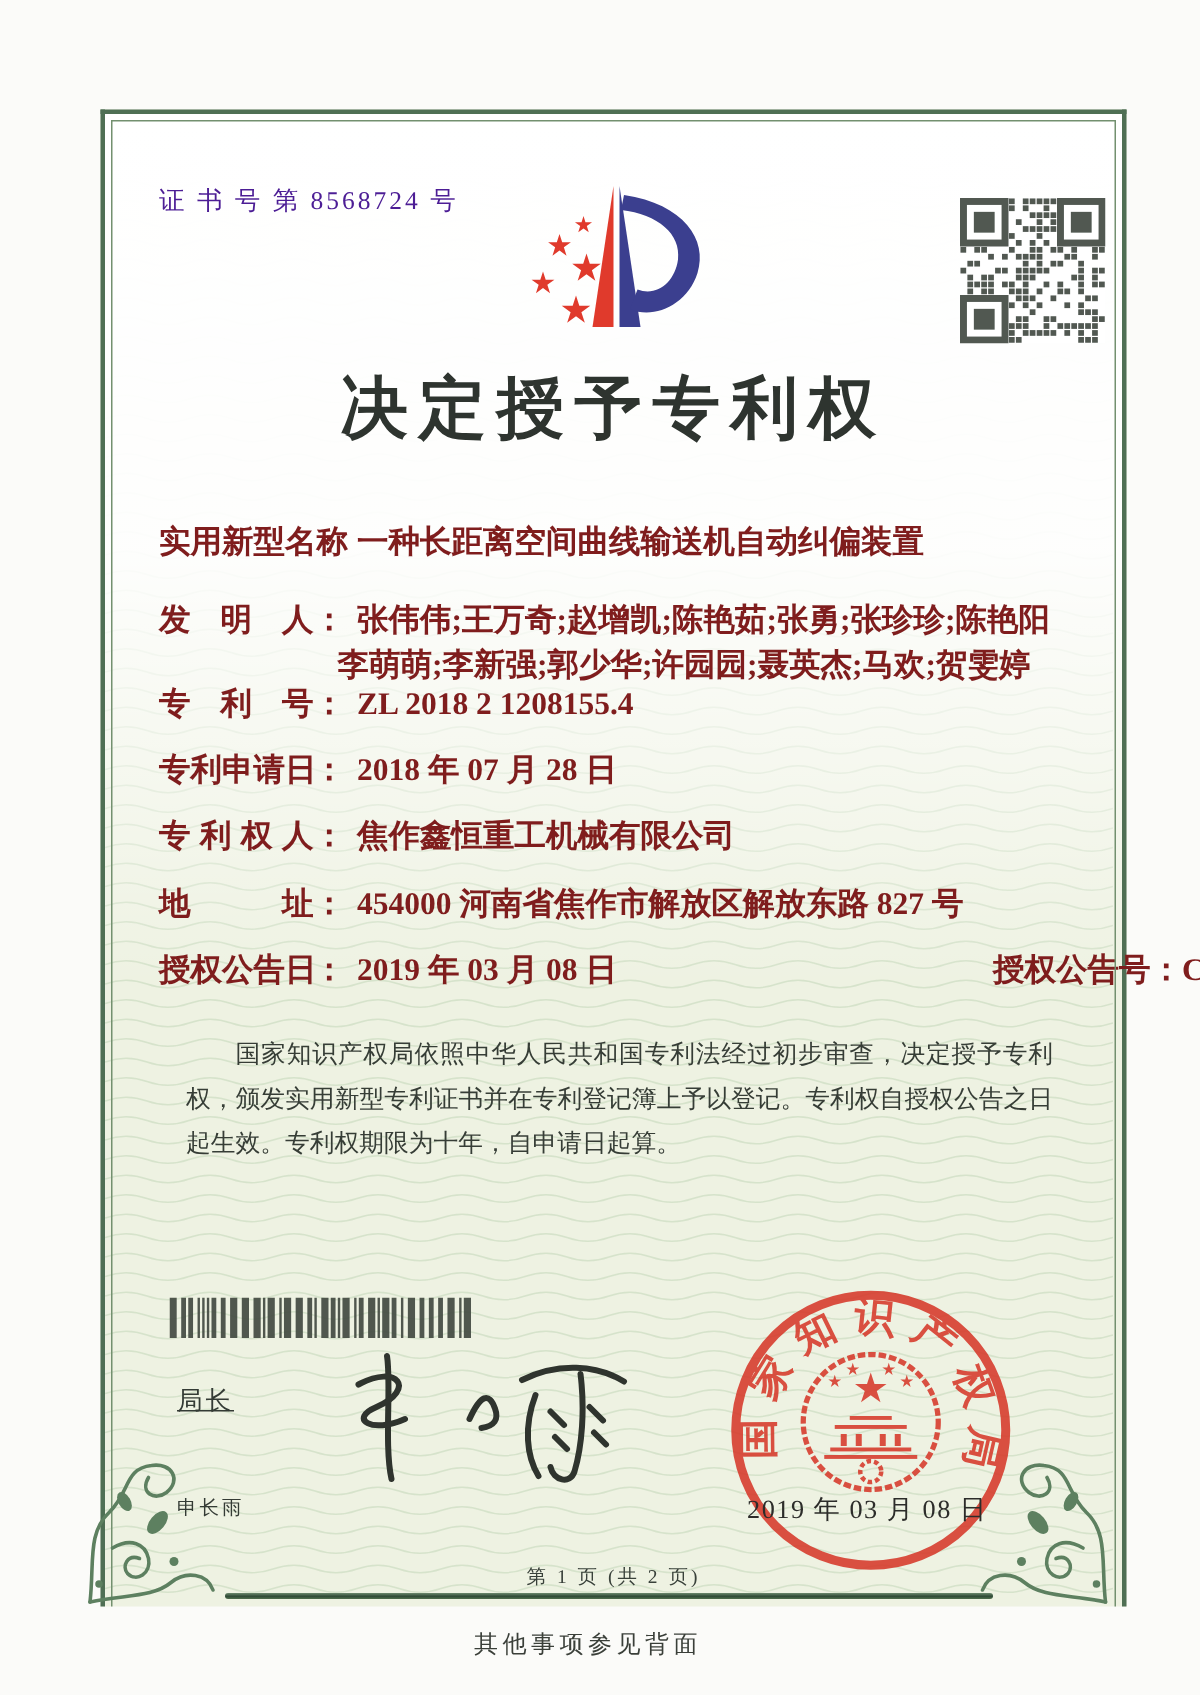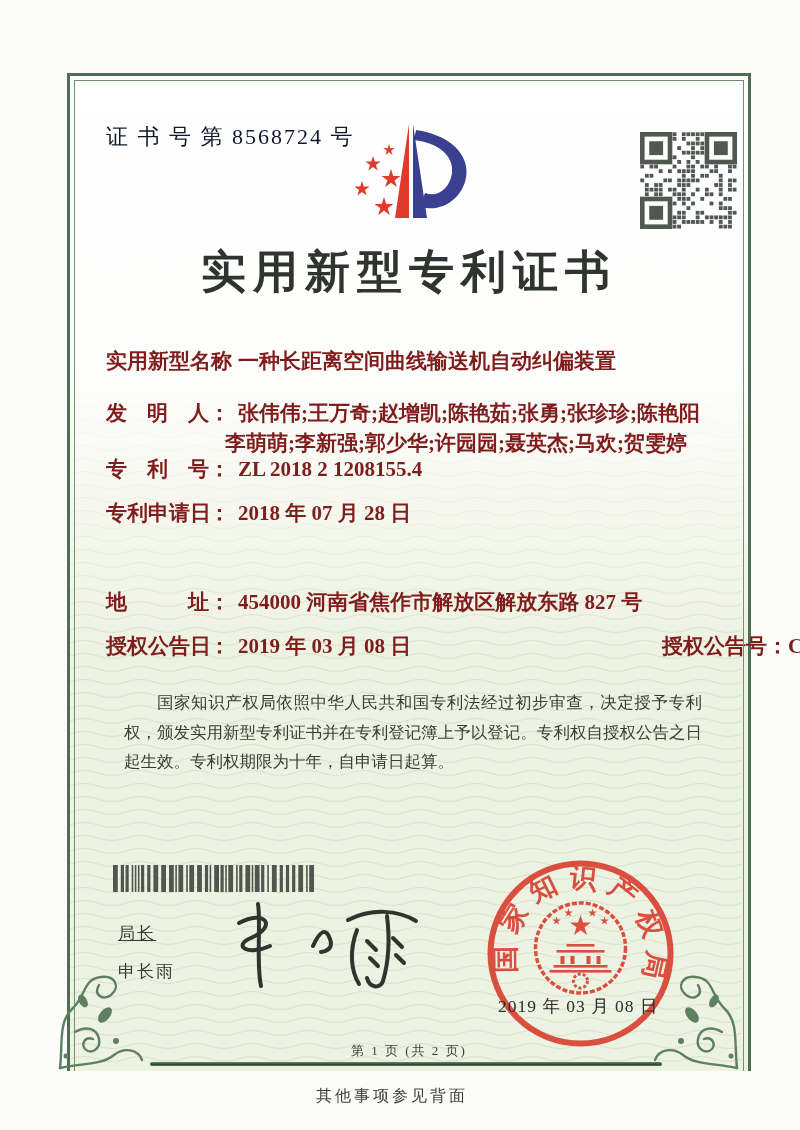--- a/index.html
+++ b/index.html
@@ -9,39 +9,39 @@
   
   .frame{position:absolute;left:67px;top:73px;width:678px;height:995px;
          border:3px solid #4f6f54;border-bottom:none;background:#eef2e2;}
   .frame-inner-line{position:absolute;left:4px;top:4px;right:4px;bottom:0;
          border:1px solid #73906f;border-bottom:none;pointer-events:none;z-index:4;}
   #waves{position:absolute;left:0;top:0;z-index:0;}
   .fade{position:absolute;left:0;top:0;right:0;height:580px;z-index:1;
         background:linear-gradient(#ffffff 0%,rgba(255,255,255,.92) 50%,rgba(255,255,255,0) 100%);}
   .content{position:absolute;inset:0;z-index:2;color:#343b35;}
   
-  .cert-no{position:absolute;left:36px;top:46px;font-size:22px;letter-spacing:2px;color:#0f172a;text-align:center;}
+  .cert-no{position:absolute;left:36px;top:46px;font-size:17px;letter-spacing:2px;color:#4c1d95;text-align:center;}
   .logo{position:absolute;left:262px;top:40px;}
   .qr{position:absolute;left:570px;top:56px;opacity:.88;}
   .title{position:absolute;left:0;right:0;top:166px;text-align:center;font-size:45px;
          font-weight:bold;letter-spacing:7px;color:#2e342f;}
   
   .row{position:absolute;left:36px;font-size:21px;white-space:nowrap;color:#7f1d1d;font-weight:bold;}
   .lbl{display:inline-block;width:103px;text-align:justify;text-align-last:justify;
        text-justify:inter-ideograph;vertical-align:top;}
   .val{margin-left:8px;}
   .val2{position:absolute;left:556px;top:0;}
   
   .paras{position:absolute;left:36px;top:594px;width:614px;font-size:16.5px;line-height:29.5px;
          text-align:justify;text-justify:inter-ideograph;color:#363d36;}
   .paras p{margin:18px;text-indent:2em;}
   
   .barcode{position:absolute;left:43px;top:789px;opacity:.92;}
   .sig-title{position:absolute;left:48px;top:846px;font-size:17px;letter-spacing:2px;text-decoration:underline;}
-  .sig-name{position:absolute;left:48px;top:884px;font-size:17px;letter-spacing:2px;}
+  .sig-name{position:absolute;left:48px;top:920px;font-size:13px;letter-spacing:2px;}
   .signature{position:absolute;left:150px;top:812px;z-index:3;}
   .seal{position:absolute;left:413px;top:780px;mix-blend-mode:multiply;z-index:2;}
   .seal-date{position:absolute;left:428px;top:918px;font-size:17.5px;color:#2c2c2a;
              letter-spacing:1px;z-index:3;}
   .page-num{position:absolute;left:0;right:0;top:966px;text-align:center;font-size:13px;
             letter-spacing:2px;color:#39413a;}
   
   .bottom-line{position:absolute;left:150px;top:1062px;width:512px;height:4px;z-index:5;
                background:linear-gradient(#6c8a6e 0%,#2f4a36 55%,#51704f 100%);border-radius:2px;}
   .ornament{position:absolute;z-index:6;}
@@ -301,41 +301,44 @@
             <rect x="9.238095238095237" y="9.238095238095237" width="13.857142857142856" height="13.857142857142856"></rect>
             <rect x="64.66666666666666" y="0" width="32.33333333333333" height="32.33333333333333"></rect>
             <rect x="69.28571428571428" y="4.619047619047619" width="23.095238095238095" height="23.095238095238095" fill="#ffffff"></rect>
             <rect x="73.9047619047619" y="9.238095238095237" width="13.857142857142856" height="13.857142857142856"></rect>
             <rect x="0" y="64.66666666666666" width="32.33333333333333" height="32.33333333333333"></rect>
             <rect x="4.619047619047619" y="69.28571428571428" width="23.095238095238095" height="23.095238095238095" fill="#ffffff"></rect>
             <rect x="9.238095238095237" y="73.9047619047619" width="13.857142857142856" height="13.857142857142856"></rect>
           </g>
       </svg>
 
-      <div class="title">实用新型专利证书</div>
+      <div class="title">决定授予专利权</div>
 
       <div class="row" style="top:271px">
         <span class="lbl">实用新型名称</span>：<span class="val">一种长距离空间曲线输送机自动纠偏装置</span>
       </div>
 
       <div class="row" style="top:323px">
         <span class="lbl">发明人</span>：<span class="val">张伟伟;王万奇;赵增凯;陈艳茹;张勇;张珍珍;陈艳阳</span>
       </div>
       <div class="row" style="top:353px;left:155px">
         <span>李萌萌;李新强;郭少华;许园园;聂英杰;马欢;贺雯婷</span>
       </div>
 
       <div class="row" style="top:379px">
         <span class="lbl">专利号</span>：<span class="val">ZL 2018 2 1208155.4</span>
       </div>
 
       <div class="row" style="top:423px">
         <span class="lbl">专利申请日</span>：<span class="val">2018 年 07 月 28 日</span>
       </div>
 
+      <div class="row" style="top:467px">
+        <span class="lbl">专利权人</span>：<span class="val">焦作鑫恒重工机械有限公司</span>
+      </div>
 
       <div class="row" style="top:512px">
         <span class="lbl">地址</span>：<span class="val">454000 河南省焦作市解放区解放东路 827 号</span>
       </div>
 
       <div class="row" style="top:556px">
         <span class="lbl">授权公告日</span>：<span class="val">2019 年 03 月 08 日</span>
         <span class="val2"><span>授权公告号</span>：<span>CN 208585716 U</span></span>
       </div>
 

